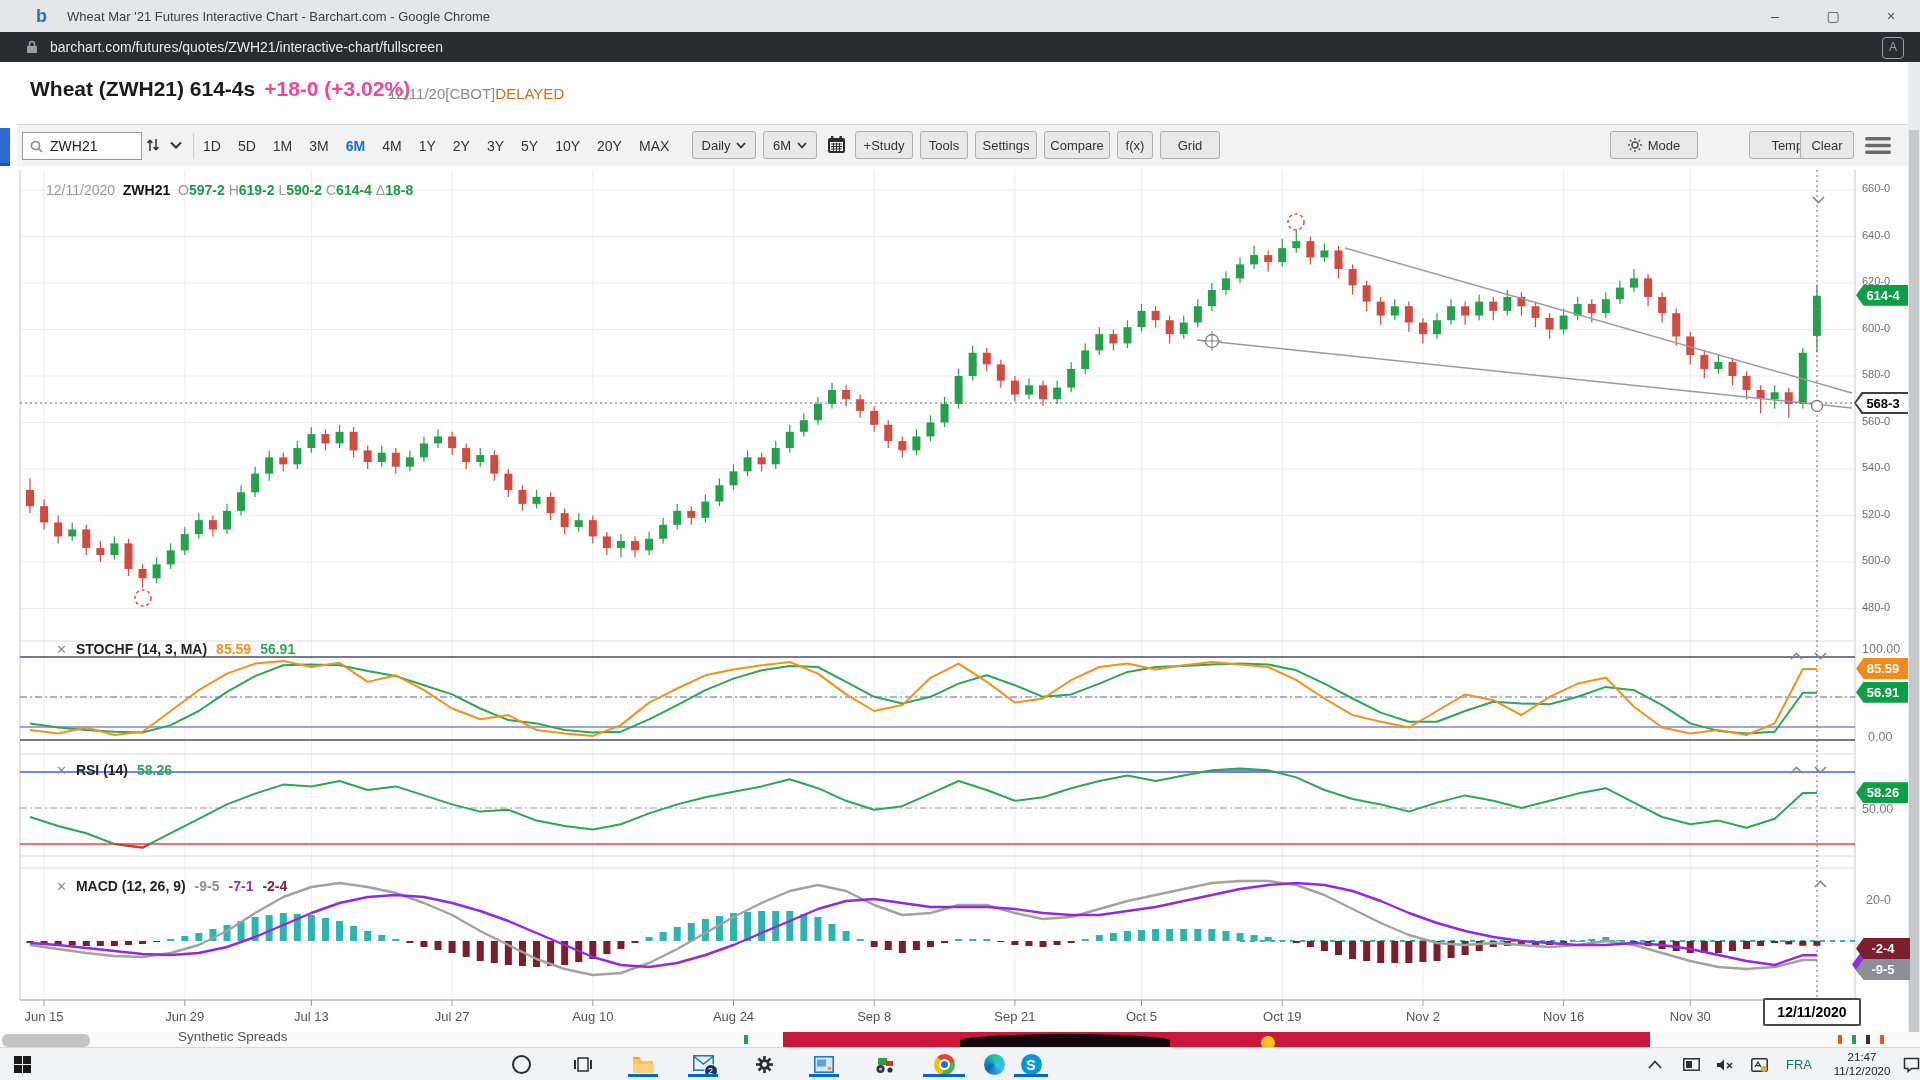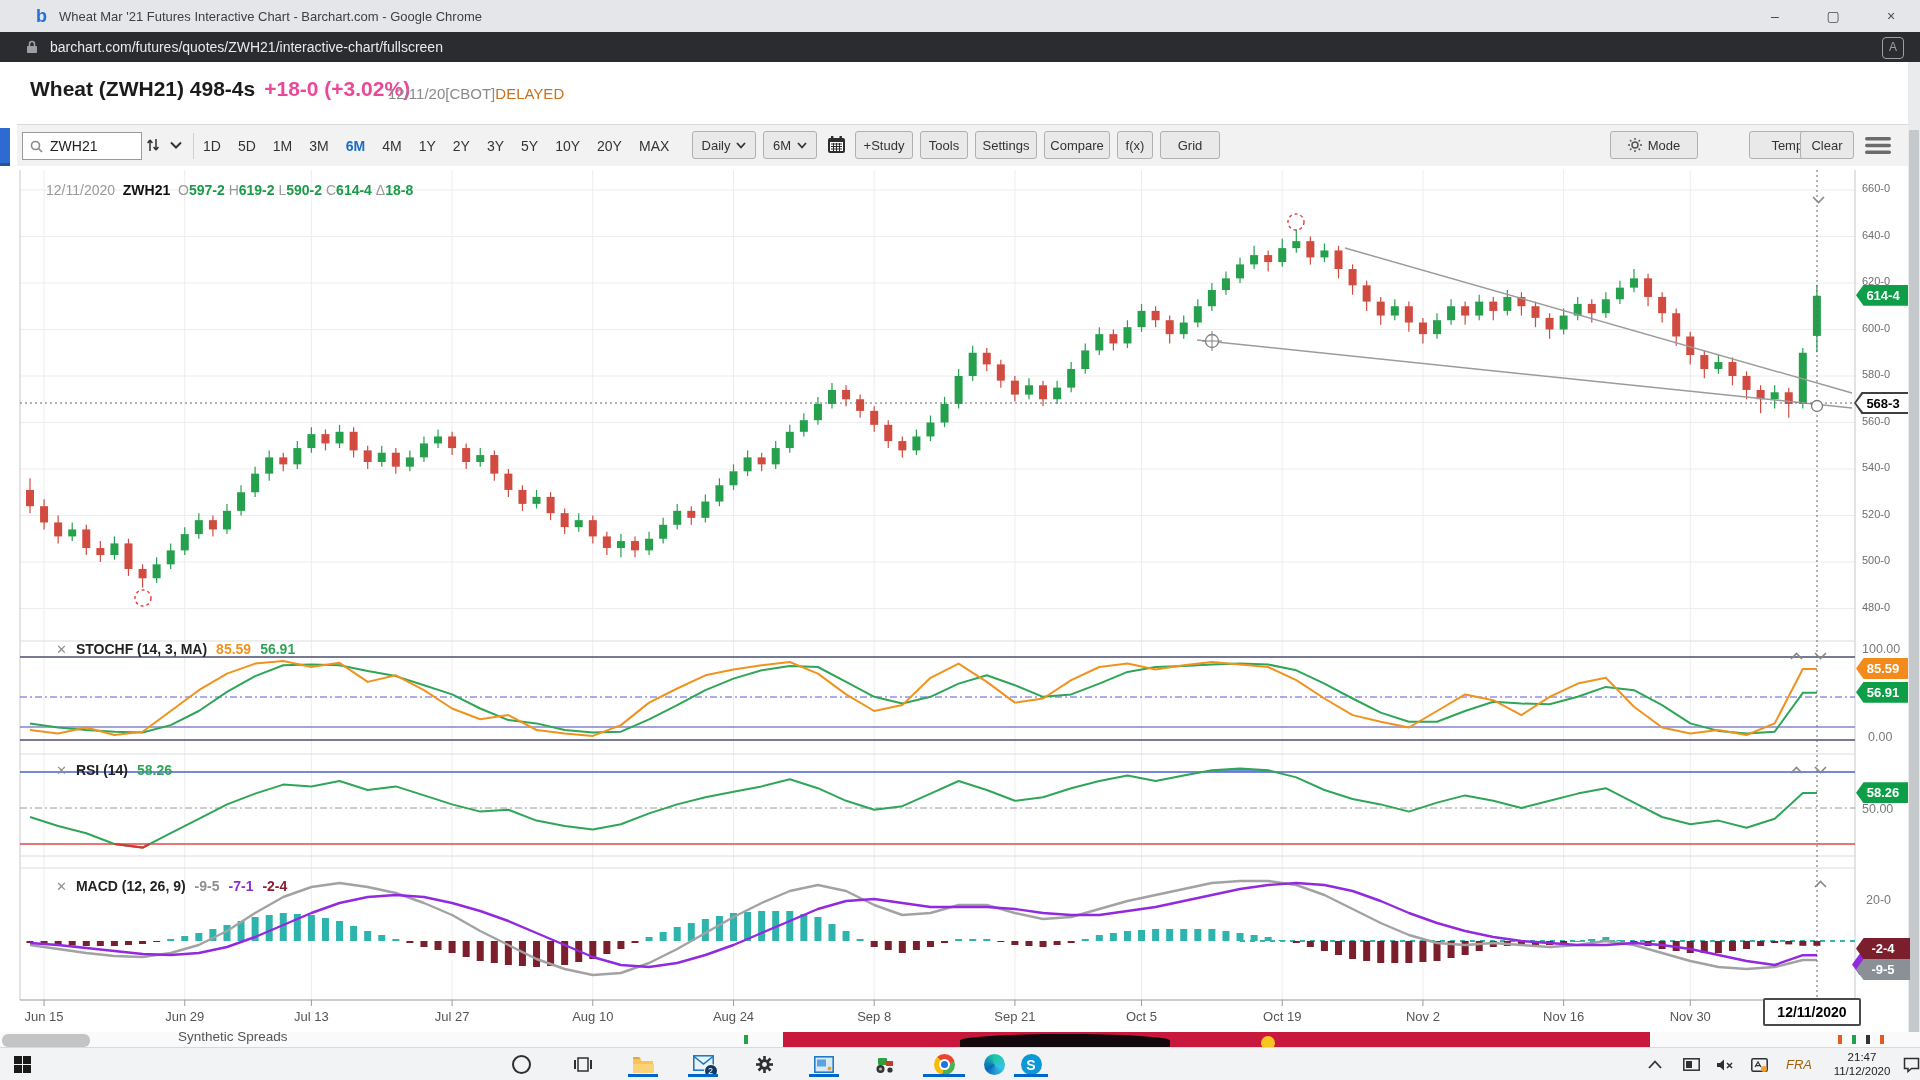--- a/index.html
+++ b/index.html
@@ -2,21 +2,21 @@
 <html><head>
 <meta charset="utf-8">
 <style>
   html,body{margin:0;padding:0;width:1920px;height:1080px;overflow:hidden;
     font-family:"Liberation Sans",sans-serif;background:#fff;position:relative;}
   .abs{position:absolute;}
   
   .titlebar{position:absolute;left:0;top:0;width:1920px;height:32px;background:#e4e6e9;
     border-bottom:1px solid #c9ccd1;display:flex;align-items:center;}
   .favicon{margin-left:36px;font-weight:bold;font-size:18px;color:#2470d8;line-height:32px;}
-  .win-title{margin-left:12px;font-size:13px;color:#3c4043;}
+  .win-title{margin-left:20px;font-size:13px;color:#3c4043;}
   .win-controls{position:absolute;right:0;top:0;height:32px;display:flex;}
   .win-btn{width:58px;text-align:center;line-height:32px;color:#474a4e;font-size:14px;}
   
   .addressbar{position:absolute;left:0;top:32px;width:1920px;height:30px;background:#2b2c30;
     display:flex;align-items:center;}
   .url{color:#e8eaed;font-size:14px;margin-left:12px;}
   .addr-ico{margin-left:26px;display:flex;align-items:center;}
   .addr-right{position:absolute;right:16px;top:5px;width:20px;height:20px;border:1px solid #9aa0a6;
     border-radius:4px;color:#9aa0a6;font-size:12px;text-align:center;line-height:19px;}
   
@@ -104,21 +104,21 @@
     border-radius:50%;background:#fff;}
   .chrome-ico::after{content:"";position:absolute;left:7px;top:7px;width:7px;height:7px;
     border-radius:50%;background:#1a73e8;}
   .edge-ico{width:21px;height:21px;border-radius:50%;
     background:conic-gradient(from 120deg,#35c1e8,#0a66b8,#1ec9a8,#35c1e8);}
   .skype-ico{width:21px;height:21px;border-radius:50%;background:#0a98d6;color:#fff;font-weight:bold;
     font-size:14px;display:flex;align-items:center;justify-content:center;}
   .mail-badge{position:absolute;right:-4px;bottom:-3px;width:12px;height:12px;border-radius:50%;
     background:#16395f;border:1px solid #fff;color:#fff;font-size:9px;display:flex;
     align-items:center;justify-content:center;}
-  .tray-lang{position:absolute;left:1786px;top:9px;font-size:13px;color:#a16207;font-style:italic;}
+  .tray-lang{position:absolute;left:1786px;top:9px;font-size:13px;color:#0f766e;}
   .tray-clock{position:absolute;left:1824px;top:2px;width:76px;text-align:center;font-size:11.5px;
     color:#222;line-height:14px;}
 </style>
 </head>
 <body>
 
 <div class="titlebar">
   <span class="favicon">b</span>
   <span class="win-title">Wheat Mar '21 Futures Interactive Chart - Barchart.com - Google Chrome</span>
   <div class="win-controls">
@@ -134,21 +134,21 @@
         <rect x="1" y="6" width="10" height="7" rx="1" fill="#9aa0a6"></rect>
         <path d="M3.5 6V4a2.5 2.5 0 0 1 5 0v2" fill="none" stroke="#9aa0a6" stroke-width="1.6"></path>
       </svg>
   </span>
   <span class="url">barchart.com/futures/quotes/ZWH21/interactive-chart/fullscreen</span>
   <span class="addr-right">A</span>
 </div>
 
 <div class="quote-header">
   <div class="qh-line">
-    <span class="qh-title">Wheat (ZWH21) 498-4s</span><span class="qh-change">+18-0 (+3.02%)</span>
+    <span class="qh-title">Wheat (ZWH21) 614-4s</span><span class="qh-change">+18-0 (+3.02%)</span>
   </div>
   <div class="qh-meta">
     <span>12/11/20</span><span>[CBOT]</span><span class="qh-delayed">DELAYED</span>
   </div>
 </div>
 
 <div class="chart-toolbar">
   <div class="searchbox">
     <svg style="margin:0 5px 0 7px" width="13" height="13" viewBox="0 0 13 13">
         <circle cx="5.5" cy="5.5" r="4" fill="none" stroke="#8a8a8a" stroke-width="1.6"></circle>

